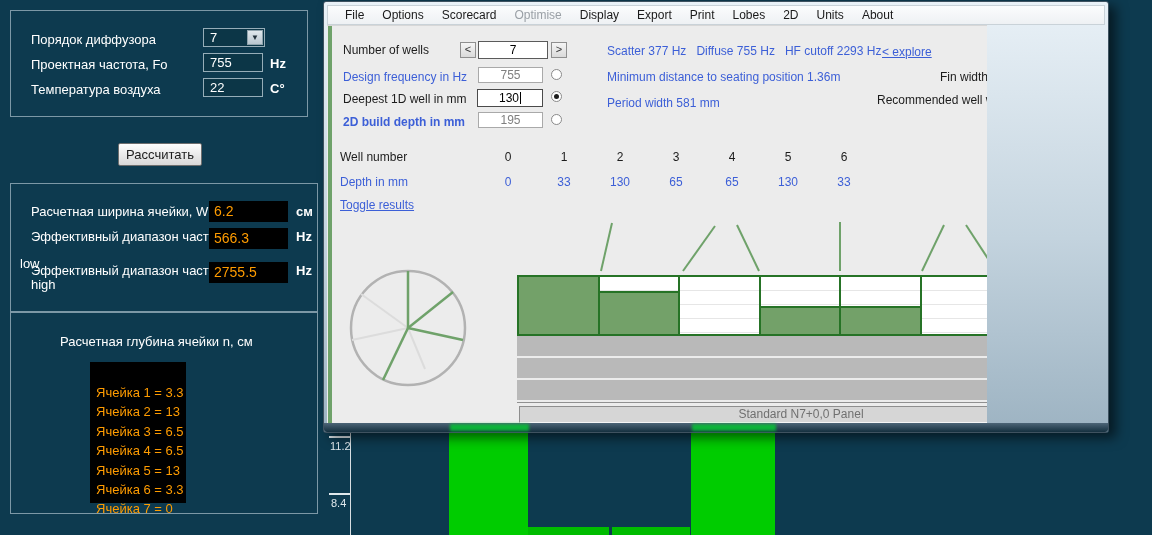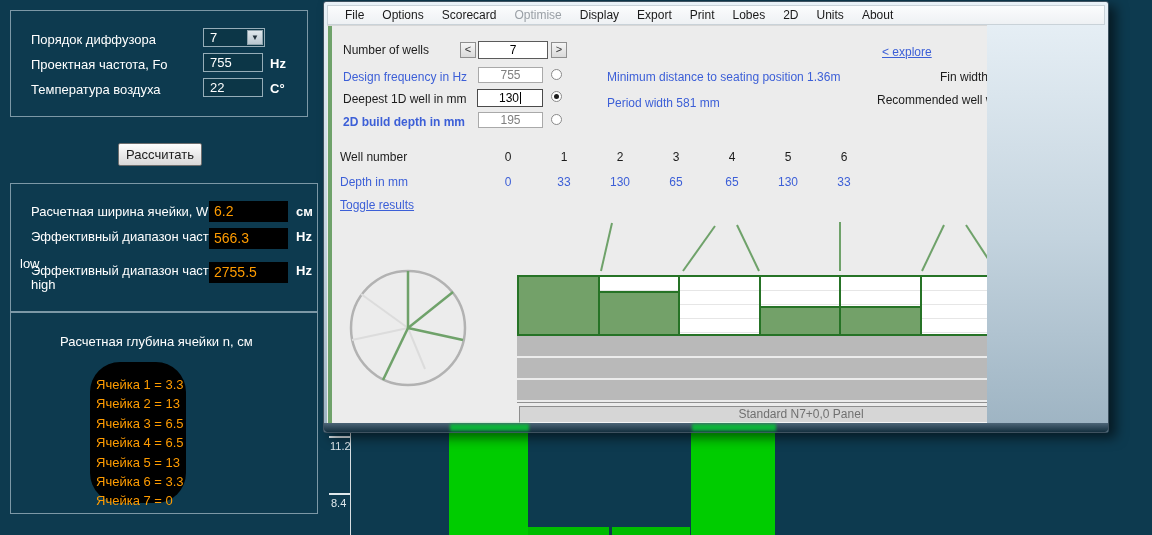--- a/index.html
+++ b/index.html
@@ -21,21 +21,21 @@
   .combo .drop { position:absolute; right:1px; top:1px; bottom:1px; width:16px;
                  background:linear-gradient(#dfe7ec,#b9c6cf); border:1px solid #8fa3ad;
                  color:#20303a; font-size:8px; text-align:center; line-height:13px; }
   .btn3d { position:absolute; background:linear-gradient(#fdfdfd,#d8d8d8);
            border:1px solid #6e6e6e; border-radius:2px; color:#1c1c1c;
            font-size:13px; text-align:center; }
   .resbox { position:absolute; background:#000000; color:#ff9c00; font-size:14px;
             padding-left:5px; }
   #cellbox { position:absolute; left:90px; top:362px; width:96px; height:141px;
              background:#000000; color:#ff9c00; font-size:13px;
-             padding:13px 0 0 6px; line-height:19.4px; white-space:nowrap;border-radius:30px; }
+             padding:21px 0 0 6px; line-height:19.4px; white-space:nowrap; }
   .tick { position:absolute; height:2px; width:21px; background:#dfe8ec; }
   .ticklbl { position:absolute; color:#dfe8ec; font-size:11px; }
   #yaxis { position:absolute; left:350px; top:428px; width:1px; height:107px; background:#d7dee2; }
   .bar { position:absolute; background:#00cc00; }
   .bar.short { background:#00bc00; }
 
   
   #win { position:absolute; left:323px; top:1px; width:786px; height:432px; z-index:10;
          background:linear-gradient(180deg,#e9f1f7 0%,#c3d3de 55%,#9db3c2 100%);
          border:1px solid #3f5260; border-radius:3px;
@@ -171,20 +171,25 @@
     <div class="radio" style="left:224px; top:43px;"></div>
 
     <div class="dlbl" style="left:16px; top:66px;">Deepest 1D well in mm</div>
     <div class="tb active" style="left:150px; top:63px; width:66px; height:18px; line-height:16px;"><span>130</span><span class="caret"></span></div>
     <div class="radio on" style="left:224px; top:65px;"></div>
 
     <div class="blbl" style="left:16px; top:89px;font-weight:bold;">2D build depth in mm</div>
     <div class="tb" style="left:151px; top:86px; width:65px; height:16px;">195</div>
     <div class="radio" style="left:224px; top:88px;"></div>
 
+    <div class="blbl" style="left:280px; top:18px;">
+      <span>Scatter 377 Hz</span>&nbsp;&nbsp;
+      <span>Diffuse 755 Hz</span>&nbsp;&nbsp;
+      <span>HF cutoff 2293 Hz</span>
+    </div>
     <div class="blbl" style="left:280px; top:44px;">Minimum distance to seating position  1.36m</div>
     <div class="blbl" style="left:280px; top:70px;">Period width  581 mm</div>
 
     <div class="link" style="left:555px; top:19px;">&lt; explore</div>
     <div class="dlbl" style="left:613px; top:44px; width:78px; text-align:right;">Fin width in mm</div>
     <div class="tb active" style="left:711px; top:41px; width:54px; height:16px;">8</div>
     <div class="dlbl" style="left:550px; top:67px; width:159px; text-align:right;">Recommended well width  58mm</div>
     <div class="tb active" style="left:711px; top:64px; width:54px; height:16px;">75</div>
 
     <div class="dlbl" style="left:13px; top:124px;">Well number</div>

